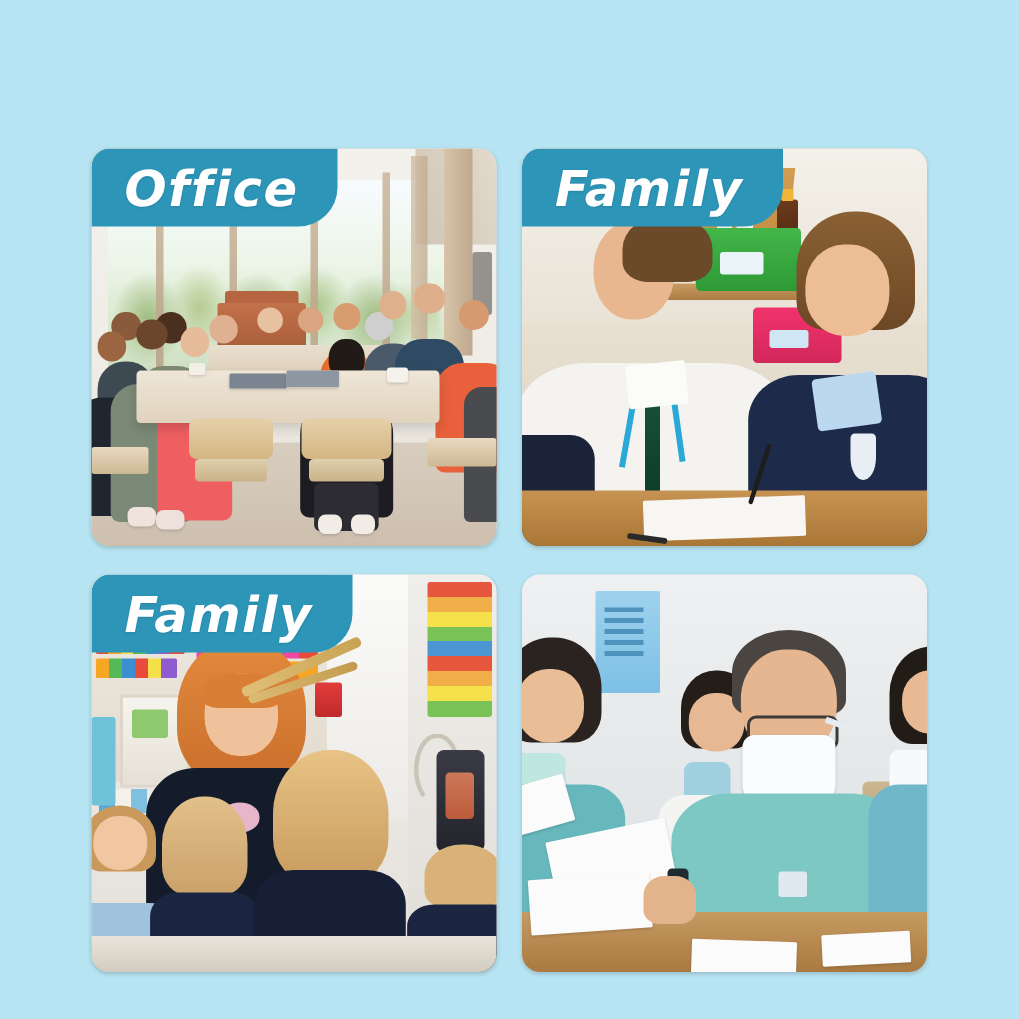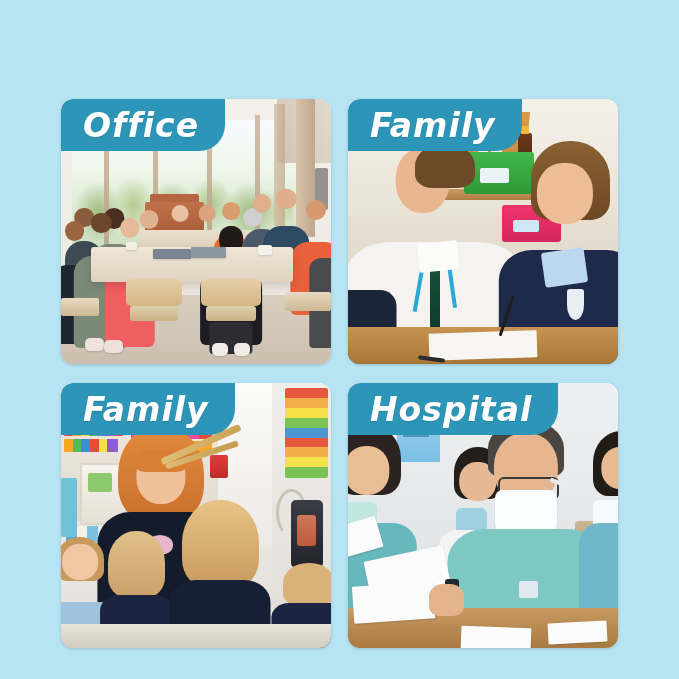--- a/index.html
+++ b/index.html
@@ -405,18 +405,15 @@
       <div class="hos-table"></div>
 
       <div class="hos-paper" style="left:7%;top:64%;width:30%;height:16%;transform:rotate(-12deg);"></div>
       <div class="hos-paper" style="left:2%;top:76%;width:30%;height:14%;transform:rotate(-4deg);"></div>
       <div class="hos-paper" style="left:-4%;top:52%;width:16%;height:12%;transform:rotate(-16deg);"></div>
       <div class="hos-paper" style="left:42%;top:92%;width:26%;height:9%;transform:rotate(2deg);"></div>
       <div class="hos-paper" style="left:74%;top:90%;width:22%;height:8%;transform:rotate(-3deg);"></div>
       <div style="position:absolute;left:36%;top:74%;width:5%;height:5%;background:#1f2b33;border-radius:3px;"></div>
       <div style="position:absolute;left:30%;top:76%;width:13%;height:12%;background:#e3b38c;border-radius:40% 40% 30% 30%;"></div>
     </div>
-    <div class="tab" style="background: rgb(45, 150, 184);">
-      <span style="color: rgb(255, 255, 255);">Hospital</span>
-    </div>
   </div>
 
 </div>
 
 </body></html>

